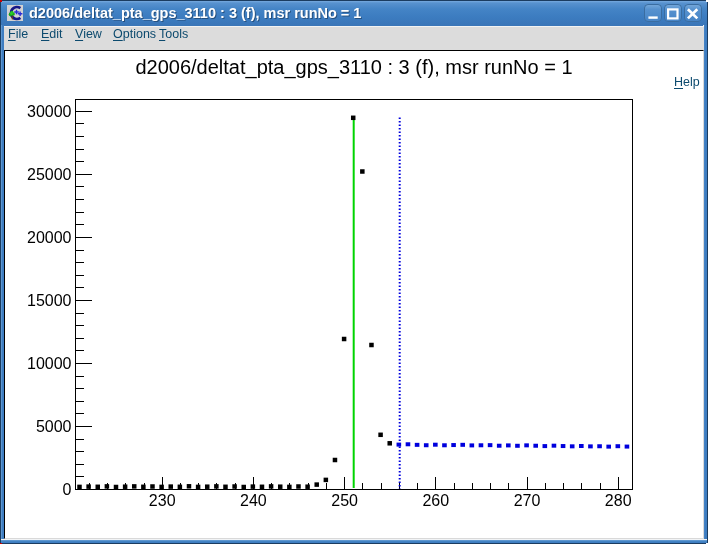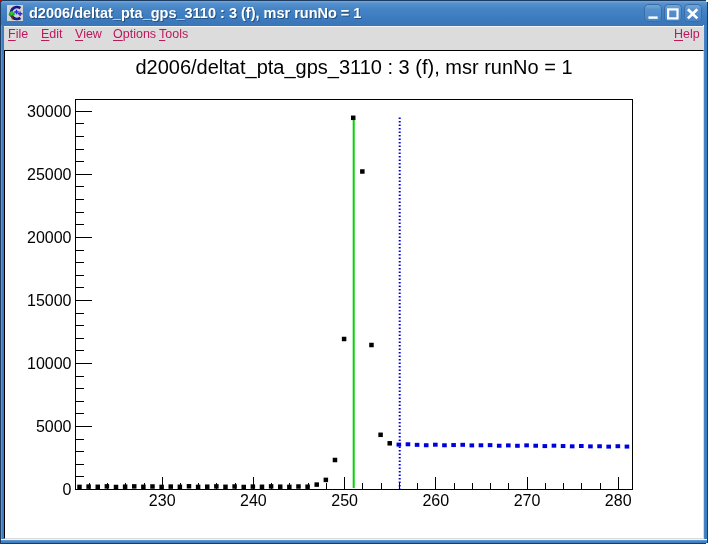--- a/index.html
+++ b/index.html
@@ -14,21 +14,21 @@
   background:linear-gradient(to bottom,#f2f4f6 0,#f2f4f6 1px,#5e97d0 1px,#5e97d0 2px,#4484c4 2px,#4484c4 3px,#3e7dc1 3px,#3e7dc1 4px); }
 .corner { position:absolute; width:2px; height:2px; background:#cc0000; }
 .icon { position:absolute; left:7px; top:5px; width:16px; height:16px; background:#d2d2d2; }
 .title { position:absolute; left:29px; top:1px; height:24px; line-height:24px; color:#fff;
   font-size:14.5px; font-weight:bold; text-shadow:1px 1px 0 #26507e; white-space:nowrap; }
 .wbtn { position:absolute; top:3.7px; width:18.2px; height:18.4px; border-radius:4.5px;
   background:linear-gradient(to bottom,#79abdc 0,#5792cf 30%,#4d8aca 70%,#4583c5 100%);
   box-shadow:inset 0 0 0 1px #3a6da1; }
 .menubar { position:absolute; left:4px; top:26px; width:700px; height:24px; background:#dcdcdc;
   border-top:1px solid #f2f2f2; }
-.mi { position:absolute; top:27px; font-size:12.5px; color:#be185d; white-space:nowrap; }
+.mi { position:absolute; top:27px; font-size:12.5px; color:#0c4a6e; white-space:nowrap; }
 .mi u { text-decoration:underline; text-underline-offset:2px; }
 .client { position:absolute; left:4px; top:50px; width:700px; height:489px; background:#fff;
   border-top:1px solid #000; border-left:1px solid #000; border-right:1px solid #d9d9d9; border-bottom:1px solid #d9d9d9; }
 </style></head>
 <body>
 <div class="outer"></div>
 <div class="tbar"></div>
 <div class="brd-l"></div>
 <div class="brd-r"></div>
 <div class="brd-b"></div>
@@ -66,21 +66,21 @@
 <div class="wbtn" style="left:683.6px;">
 <svg width="18" height="18" viewBox="0 0 18 18">
       <path d="M3.9,5.2 L13.3,14.4 M13.3,5.2 L3.9,14.4" stroke="#fff" stroke-width="2.7"></path>
     </svg>
 </div>
 <div class="mi" style="left:8px;"><u>F</u>ile</div>
 <div class="mi" style="left:41px;"><u>E</u>dit</div>
 <div class="mi" style="left:75px;"><u>V</u>iew</div>
 <div class="mi" style="left:113px;"><u>O</u>ptions</div>
 <div class="mi" style="left:159px;"><u>T</u>ools</div>
-<div class="mi" style="left:674px;"><u>H</u>elp</div>
+<div class="mi" style="left:674px;margin-top:48px;"><u>H</u>elp</div>
 <svg width="708" height="544" viewBox="0 0 708 544" xmlns="http://www.w3.org/2000/svg" style="position:absolute;left:0;top:0;">
     <g shape-rendering="crispEdges" stroke="#000" stroke-width="1" fill="none">
       <rect x="75.5" y="99.5" width="556.5" height="390.0"></rect>
       <path d="M75.5,489.5 H92.0"></path>
       <path d="M75.5,426.5 H92.0"></path>
       <path d="M75.5,363.4 H92.0"></path>
       <path d="M75.5,300.4 H92.0"></path>
       <path d="M75.5,237.4 H92.0"></path>
       <path d="M75.5,174.3 H92.0"></path>
       <path d="M75.5,111.3 H92.0"></path>

